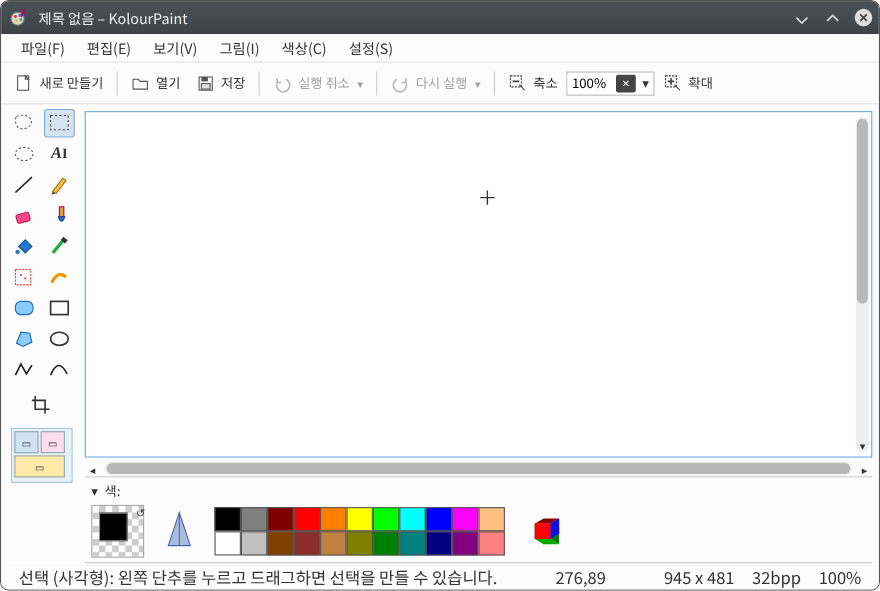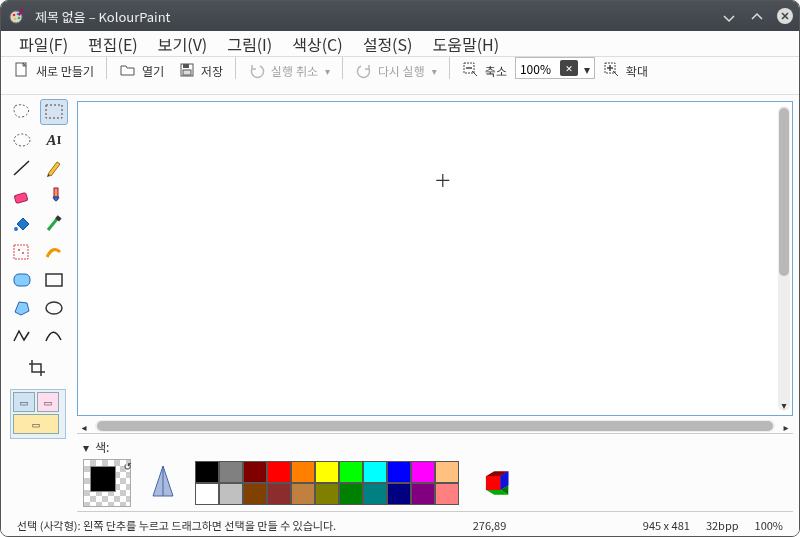--- a/index.html
+++ b/index.html
@@ -4,22 +4,22 @@
 <style>
 * { margin: 0; padding: 0; box-sizing: border-box; font-family: -apple-system, "Noto Sans KR", sans-serif; }
 body { background: #fff; width: 800px; height: 537px; overflow: hidden; font-size: 12px; color: #333; }
 .window { width: 800px; height: 537px; border: 1px solid #555; border-radius: 8px; overflow: hidden; display: flex; flex-direction: column; background: #f0f0f0; }
 .titlebar { height: 30px; background: linear-gradient(#4b5156,#3d4348); display: flex; align-items: center; color: #eee; font-size: 13px; }
 .titlebar .icon { width: 22px; height: 22px; margin: 0 6px; display: flex; align-items: center; justify-content: center; }
 .titlebar .title { flex: 1; }
 .titlebar .wbtn { width: 22px; height: 22px; margin: 0 3px; display: flex; align-items: center; justify-content: center; cursor: pointer; }
 .titlebar .wbtn.close svg circle { fill: #ddd; }
 .menubar { height: 26px; background: #fcfcfc; display: flex; align-items: center; padding: 0 8px; border-bottom: 1px solid #ddd; }
-.menubar .mi { padding: 4px 10px; cursor: pointer; font-size: 16px; }
-.toolbar { height: 38px; background: #fcfcfc; display: flex; align-items: flex-start; padding: 0 6px; border-bottom: 1px solid #ddd; gap: 2px; }
+.menubar .mi { padding: 4px 10px; cursor: pointer; font-size: 13px; }
+.toolbar { height: 38px; background: #fcfcfc; display: flex; align-items: center; padding: 0 6px; border-bottom: 1px solid #ddd; gap: 2px; }
 .tbtn { display: flex; align-items: center; padding: 4px 6px; border-radius: 3px; cursor: pointer; gap: 5px; font-size: 12px; }
 .tbtn.disabled { opacity: .45; cursor: default; }
 .tsep { width: 1px; height: 22px; background: #ccc; margin: 0 4px; }
 .zoomfield { display: flex; align-items: center; border: 1px solid #bbb; height: 22px; background: #fff; }
 .zoomfield input { width: 42px; border: none; padding: 0 4px; text-align: left; font-size: 12px; outline: none; }
 .zoomfield .clr { width: 18px; height: 16px; background: #444; color: #fff; display:flex; align-items:center; justify-content:center; font-size: 9px; border-radius:2px; margin: 0 2px; cursor:pointer;}
 .zoomfield .dd { width: 14px; display:flex; align-items:center; justify-content:center; cursor:pointer;}
 .mainrow { flex: 1; display: flex; min-height: 0; background: #fcfcfc;}
 .toolbox { width: 74px; padding: 4px 4px; display: flex; flex-direction: column; gap: 2px; }
 .trow { display: flex; gap: 4px; justify-content: center;}
@@ -40,21 +40,21 @@
 .colorpanel { border-top: 1px solid #ccc; border-bottom: 1px solid #ccc; padding: 4px 6px; background: #fcfcfc;}
 .colorpanel .header { display:flex; align-items:center; gap:6px; font-size:12px; margin-bottom:4px;}
 .colorbody { display:flex; align-items:center; gap:18px;}
 .fgbg { width: 48px; height: 48px; position:relative; background: repeating-conic-gradient(#ccc 0 25%, #fff 0 50%) 0 0/12px 12px; border:1px solid #aaa;}
 .fgbg .fg { position:absolute; left:6px; top:6px; width:26px; height:26px; background:#000; border:1px solid #888;}
 .fgbg .swap { position:absolute; right:-2px; top:-2px; font-size:10px;}
 .palette { display:grid; grid-template-columns: repeat(11, 24px); grid-auto-rows: 22px; gap:0;}
 .palette div { border: 1px solid #555; cursor:pointer;}
 .cube { width: 36px; height: 36px; position:relative; }
 
-.statusbar { height: 22px; background: #fcfcfc; display: flex; align-items: center; padding: 0 8px; font-size: 11px; color: #333; }
+.statusbar { height: 22px; background: #fcfcfc; display: flex; align-items: center; padding: 0 8px; font-size: 15px; color: #333; }
 .statusbar .seg { padding: 0 8px; }
 .statusbar .flex { flex:1; }
 
 .thumbs { margin-top:6px; width:56px; height:50px; border:1px solid #a8c3db; background:#e9f1f8; padding:2px; display:flex; flex-direction:column; gap:2px; align-self:center;}
 .thumbrow { display:flex; gap:2px;}
 .thcell { width:22px; height:20px; background:#fff; border:1px solid #8aa; display:flex; align-items:center; justify-content:center; font-size:9px;}
 .chev { font-size:10px; padding-left:2px;}
 </style>
 </head>
 <body>
@@ -91,21 +91,20 @@
       </div>
   </div>
 
   <div class="menubar">
     <div class="mi">파일(F)</div>
     <div class="mi">편집(E)</div>
     <div class="mi">보기(V)</div>
     <div class="mi">그림(I)</div>
     <div class="mi">색상(C)</div>
     <div class="mi">설정(S)</div>
-    <div class="mi">도움말(H)</div>
   </div>
 
   <div class="toolbar">
     <div class="tbtn">
       <svg width="18" height="18">
           <rect x="3" y="2" width="10" height="13" fill="#fff" stroke="#555"></rect>
           <path d="M10 2 L13 5 L10 5 Z" fill="#ddd" stroke="#555"></path>
         </svg>
       <span>새로 만들기</span>
     </div>

